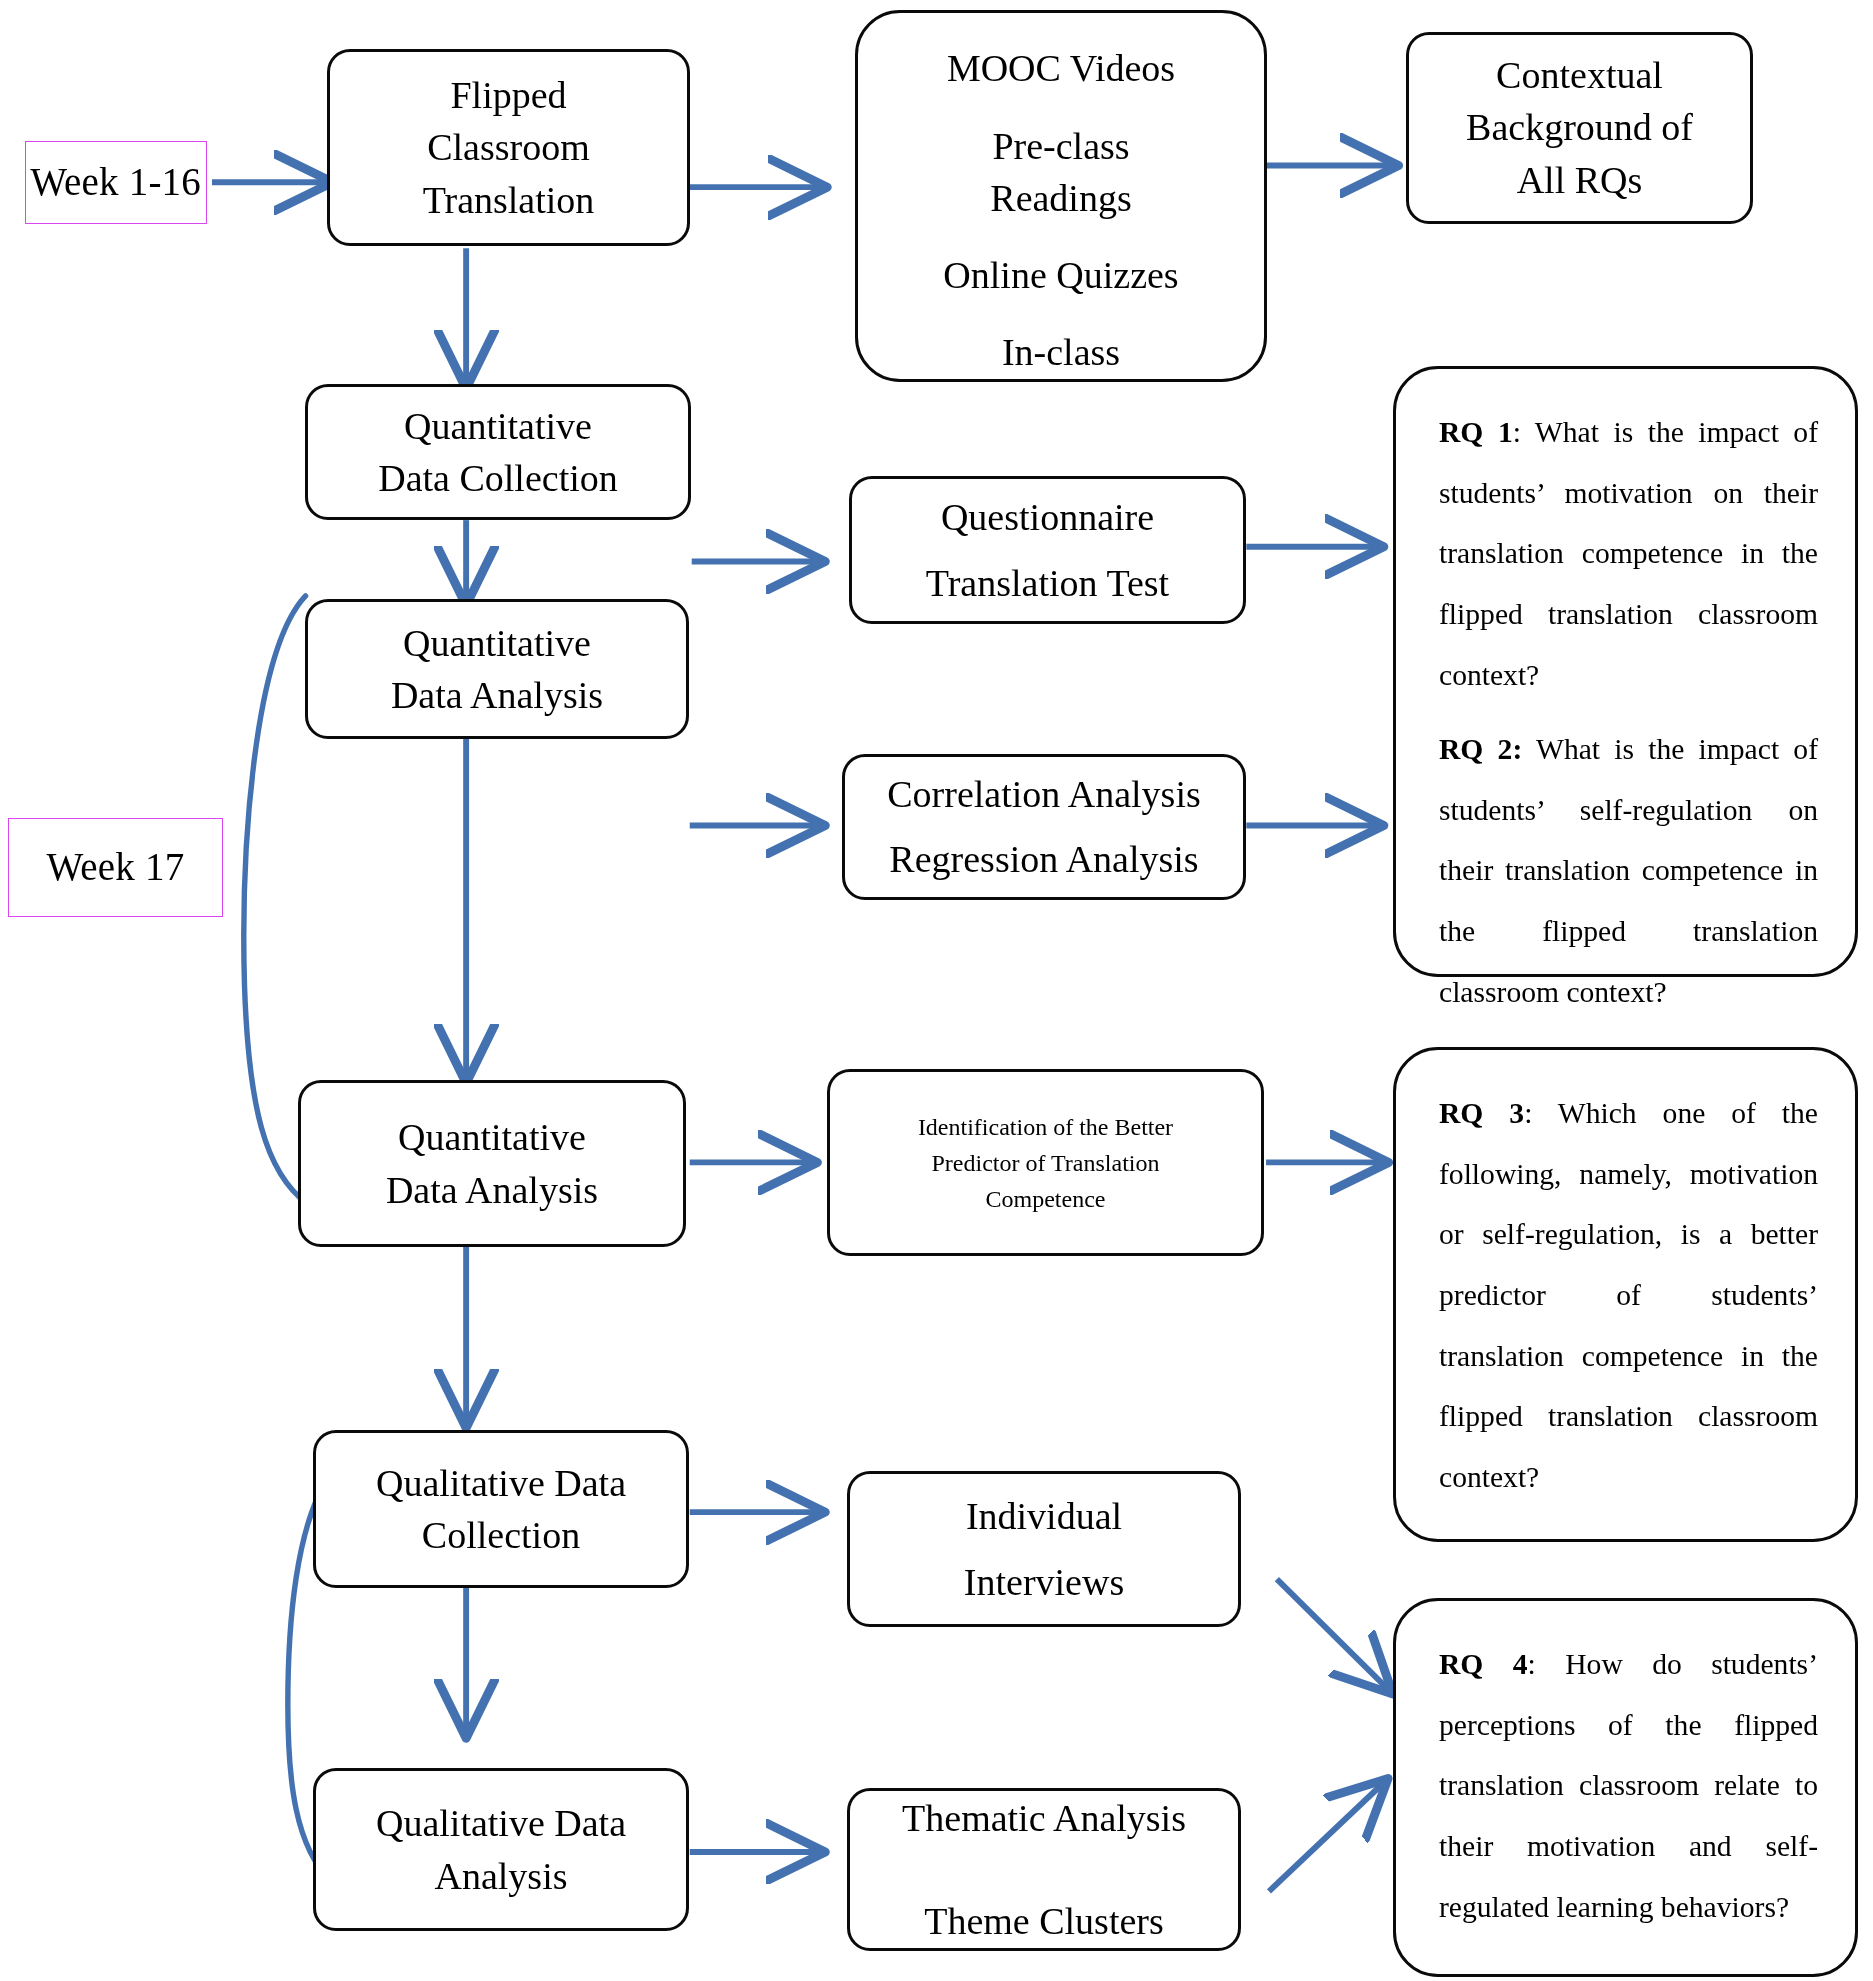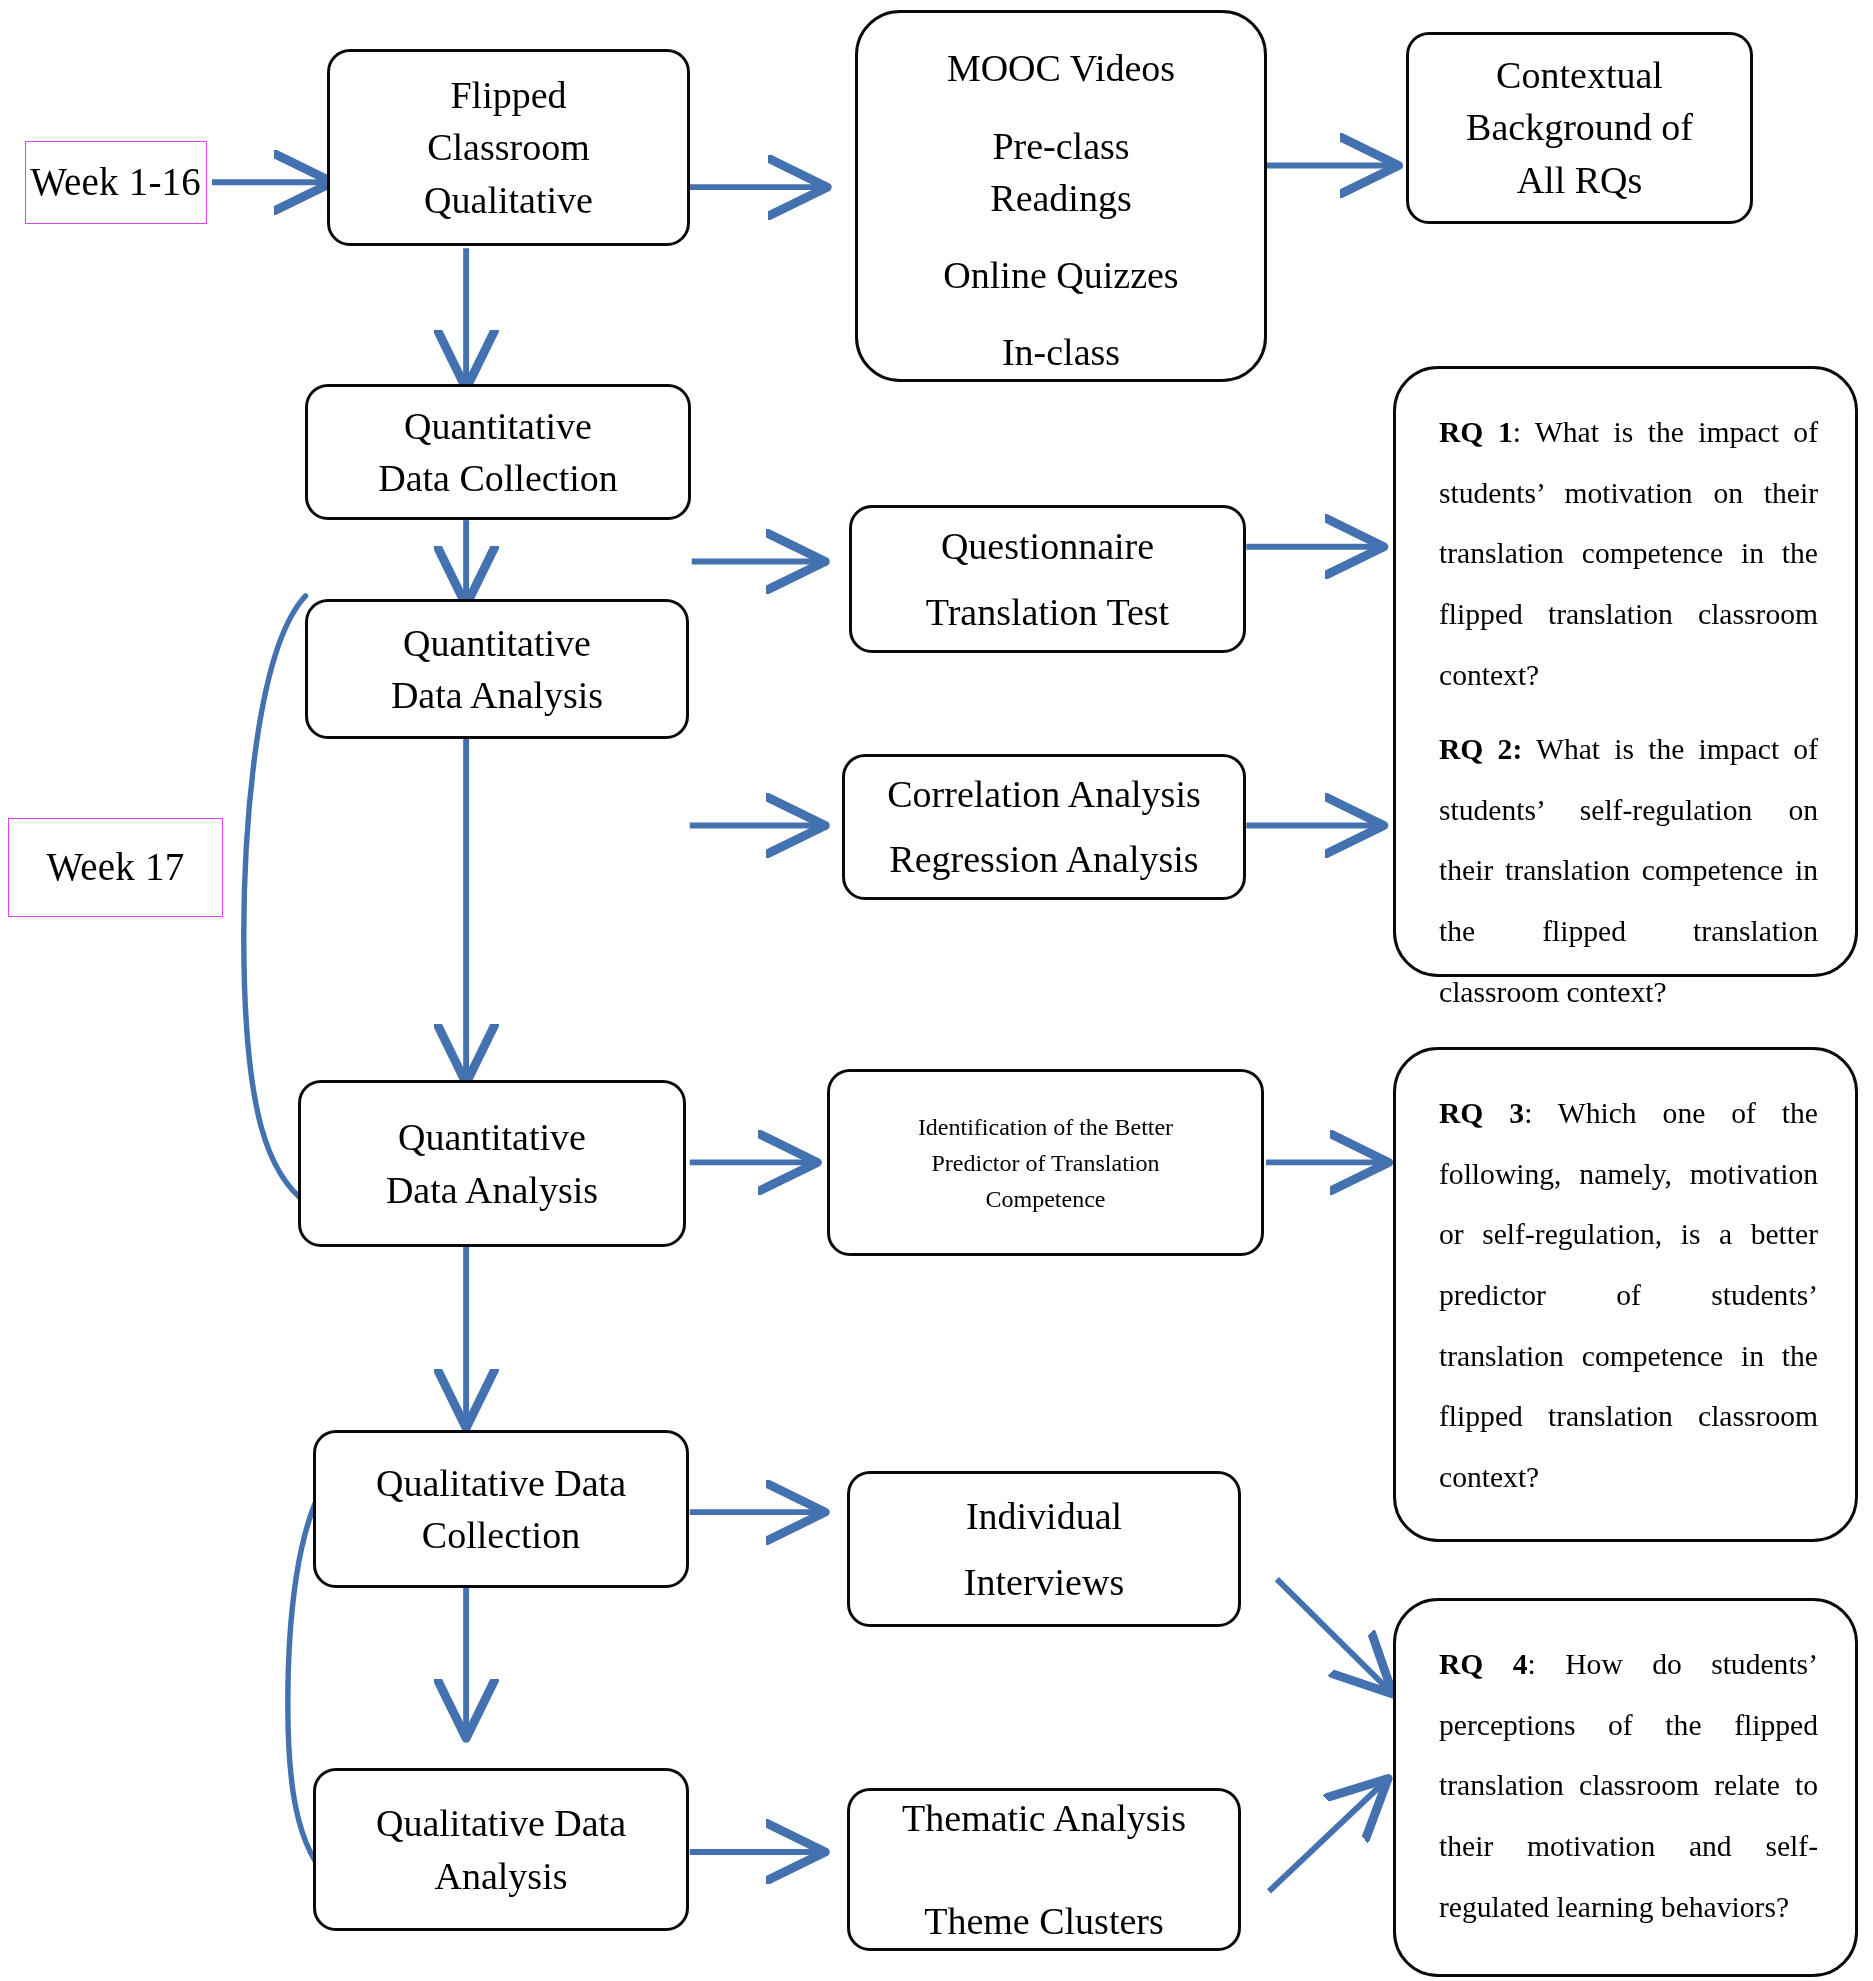--- a/index.html
+++ b/index.html
@@ -118,21 +118,21 @@
   </div>
 
   <div class="weekbox" style="left:7.9px;top:818px;width:215px;height:99px;">
     <span>Week 17</span>
   </div>
 
 
   <div class="rbox" style="left:327px;top:49px;width:363px;height:197px;">
     <span class="ln">Flipped</span>
     <span class="ln">Classroom</span>
-    <span class="ln">Qualitative</span>
+    <span class="ln">Translation</span>
   </div>
 
   <div class="rbox" style="left:305px;top:384px;width:386px;height:136px;">
     <span class="ln">Quantitative</span>
     <span class="ln">Data Collection</span>
   </div>
 
   <div class="rbox" style="left:305px;top:599px;width:384px;height:140px;">
     <span class="ln">Quantitative</span>
     <span class="ln">Data Analysis</span>
@@ -157,21 +157,21 @@
     <span class="ln">MOOC Videos</span>
     <div class="gap"></div>
     <span class="ln">Pre-class</span>
     <span class="ln">Readings</span>
     <div class="gap"></div>
     <span class="ln">Online Quizzes</span>
     <div class="gap"></div>
     <span class="ln">In-class</span>
   </div>
 
-  <div class="rbox" style="left:849px;top:476px;width:397px;height:148px;line-height:1.75;margin-top:29px;">
+  <div class="rbox" style="left:849px;top:476px;width:397px;height:148px;line-height:1.75;">
     <span class="ln">Questionnaire</span>
     <span class="ln">Translation Test</span>
   </div>
 
   <div class="rbox" style="left:842px;top:754px;width:404px;height:146px;line-height:1.72;">
     <span class="ln">Correlation Analysis</span>
     <span class="ln">Regression Analysis</span>
   </div>
 
   <div class="rbox small" style="left:827px;top:1069px;width:437px;height:187px;line-height:1.5;">

